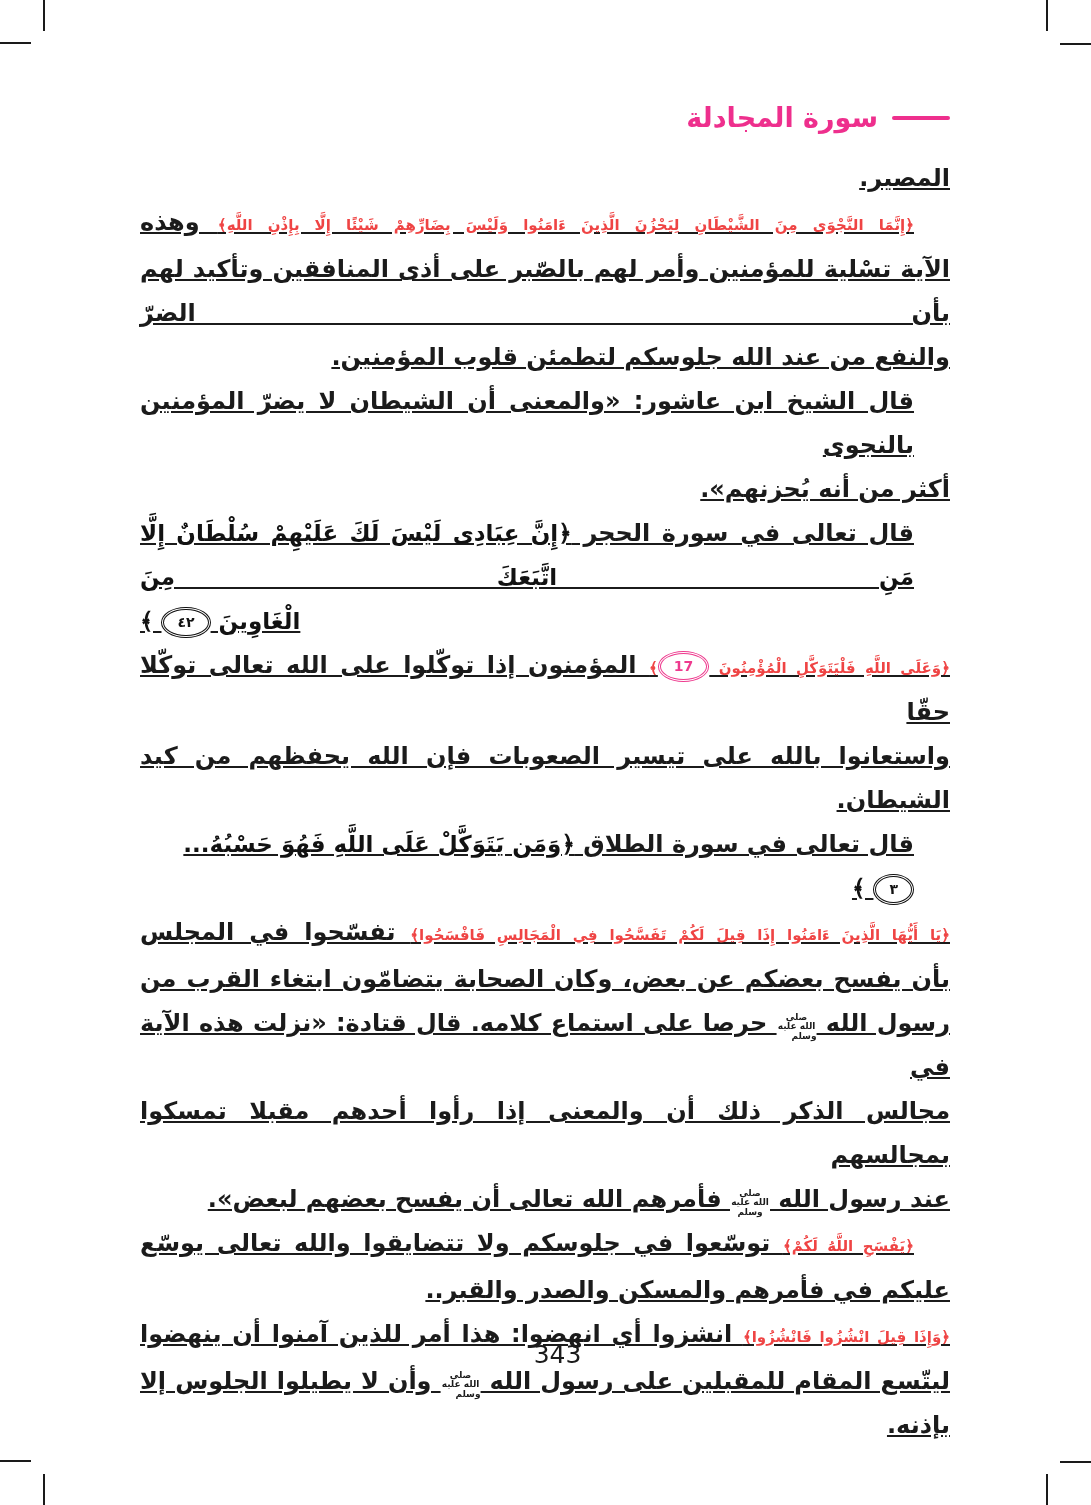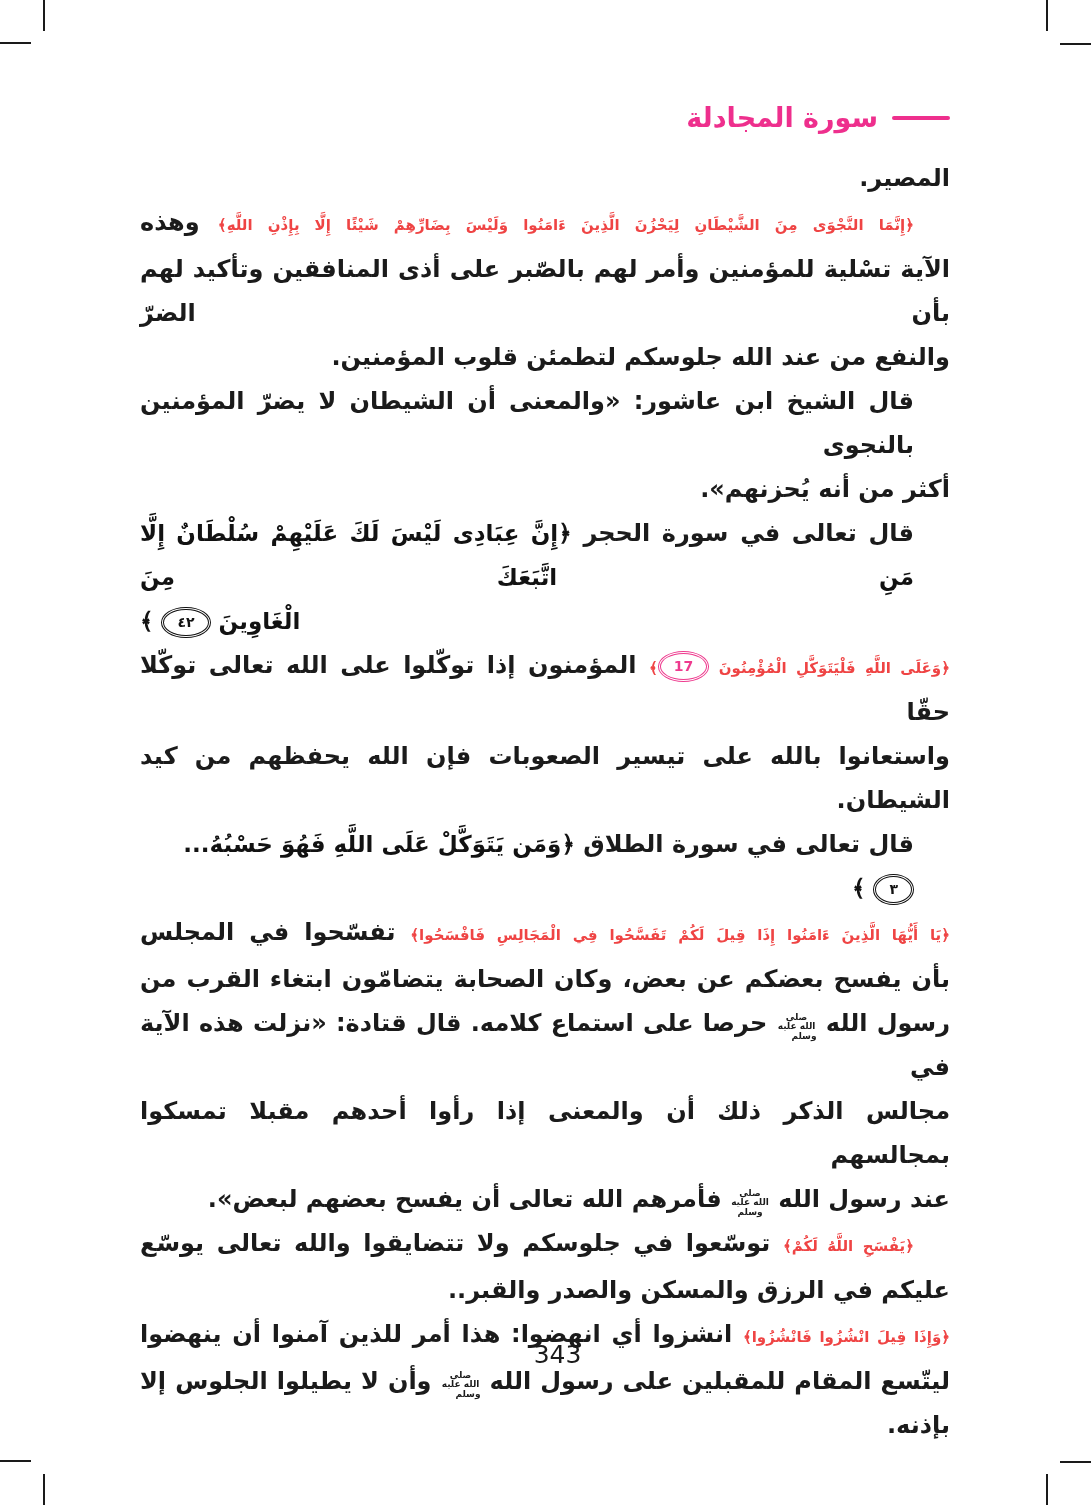--- a/index.html
+++ b/index.html
@@ -20,21 +20,21 @@
   }
   .header-rule { display:inline-block; width:58px; height:4px; background:#ee2f8d; border-radius:2px; }
   .surah-title { font-size:27px; font-weight:bold; letter-spacing:0; }
   
   .page-body {
     position:absolute; top:156px; right:141px; width:810px;
     direction:rtl;
   }
   .line {
     min-height:44px; line-height:44px; font-size:24px; font-weight:bold;
-    color:#1b1b1b; direction:rtl;
+    color:#1b1b1b; direction:rtl;text-decoration:underline;
   }
   .line.j { text-align:justify; text-align-last:justify; }
   .line.r { text-align:right; }
   .line.l { text-align:left; }
   .line.ind { padding-right:36px; }
   .t  { color:#1b1b1b; }
   .q  { color:#ef4444; font-size:15px; }
   .qb { color:#121212; font-size:23px; }
   .med {
     display:inline-block; min-width:31px; height:31px; line-height:24px;
@@ -83,18 +83,18 @@
     <div class="line l"><span class="qb">الْغَاوِينَ </span><span class="med b">٤٢</span><span class="qb"> ﴾</span></div>
     <div class="line j"><span class="q">﴿وَعَلَى اللَّهِ فَلْيَتَوَكَّلِ الْمُؤْمِنُونَ </span><span class="med p">17</span><span class="q">﴾</span><span class="t"> المؤمنون إذا توكّلوا على الله تعالى توكّلا حقّا</span></div>
     <div class="line j"><span class="t">واستعانوا بالله على تيسير الصعوبات فإن الله يحفظهم من كيد الشيطان.</span></div>
     <div class="line r ind"><span class="t">قال تعالى في سورة الطلاق </span><span class="qb">﴿وَمَن يَتَوَكَّلْ عَلَى اللَّهِ فَهُوَ حَسْبُهُ... </span><span class="med b">٣</span><span class="qb"> ﴾</span></div>
     <div class="line j"><span class="q">﴿يَا أَيُّهَا الَّذِينَ ءَامَنُوا إِذَا قِيلَ لَكُمْ تَفَسَّحُوا فِي الْمَجَالِسِ فَافْسَحُوا﴾</span><span class="t"> تفسّحوا في المجلس</span></div>
     <div class="line j"><span class="t">بأن يفسح بعضكم عن بعض، وكان الصحابة يتضامّون ابتغاء القرب من</span></div>
     <div class="line j"><span class="t">رسول الله </span><span class="saw">صلى الله عليه وسلم</span><span class="t"> حرصا على استماع كلامه. قال قتادة: «نزلت هذه الآية في</span></div>
     <div class="line j"><span class="t">مجالس الذكر ذلك أن والمعنى إذا رأوا أحدهم مقبلا تمسكوا بمجالسهم</span></div>
     <div class="line r"><span class="t">عند رسول الله </span><span class="saw">صلى الله عليه وسلم</span><span class="t"> فأمرهم الله تعالى أن يفسح بعضهم لبعض».</span></div>
     <div class="line j ind"><span class="q">﴿يَفْسَحِ اللَّهُ لَكُمْ﴾</span><span class="t"> توسّعوا في جلوسكم ولا تتضايقوا والله تعالى يوسّع</span></div>
-    <div class="line r"><span class="t">عليكم في الرزق والمسكن والصدر والقبر..</span></div>
+    <div class="line r"><span class="t">عليكم في فأمرهم والمسكن والصدر والقبر..</span></div>
     <div class="line j"><span class="q">﴿وَإِذَا قِيلَ انْشُزُوا فَانْشُزُوا﴾</span><span class="t"> انشزوا أي انهضوا: هذا أمر للذين آمنوا أن ينهضوا</span></div>
     <div class="line j"><span class="t">ليتّسع المقام للمقبلين على رسول الله </span><span class="saw">صلى الله عليه وسلم</span><span class="t"> وأن لا يطيلوا الجلوس إلا بإذنه.</span></div>
   </main>
 
 <div class="page-number">343</div>
 
 </body></html>

